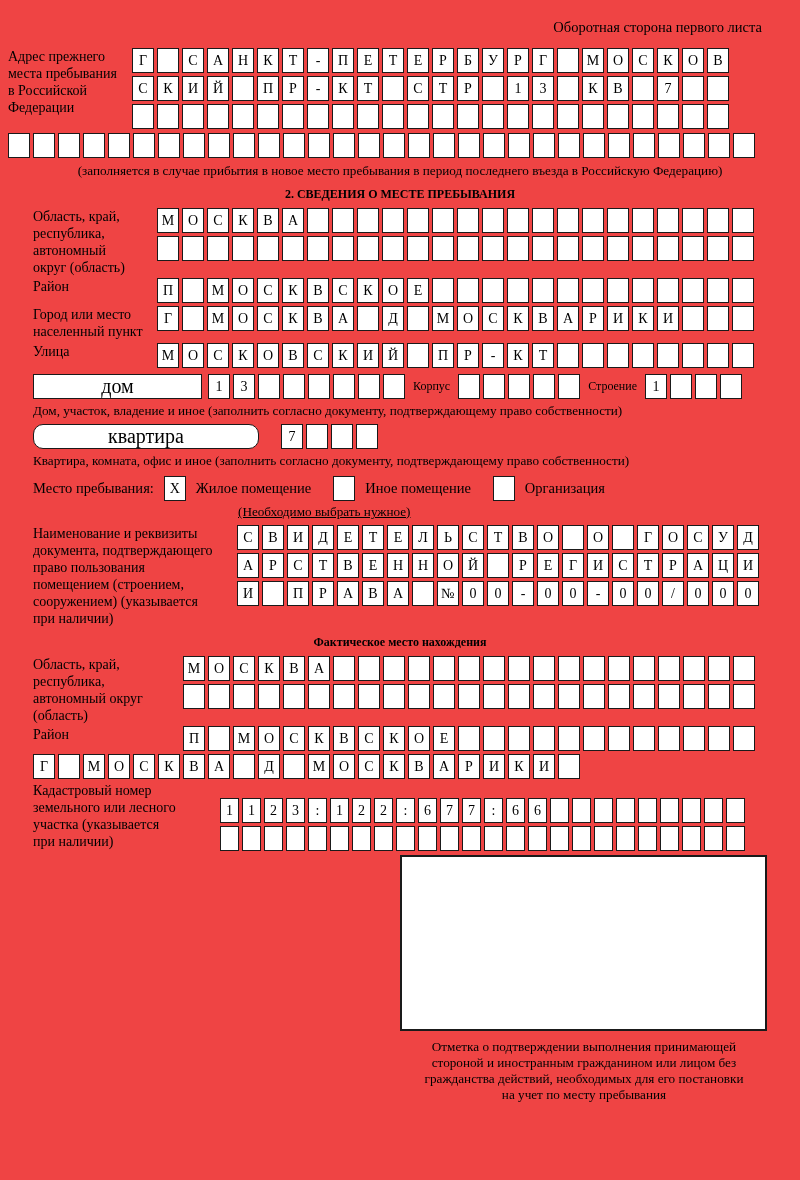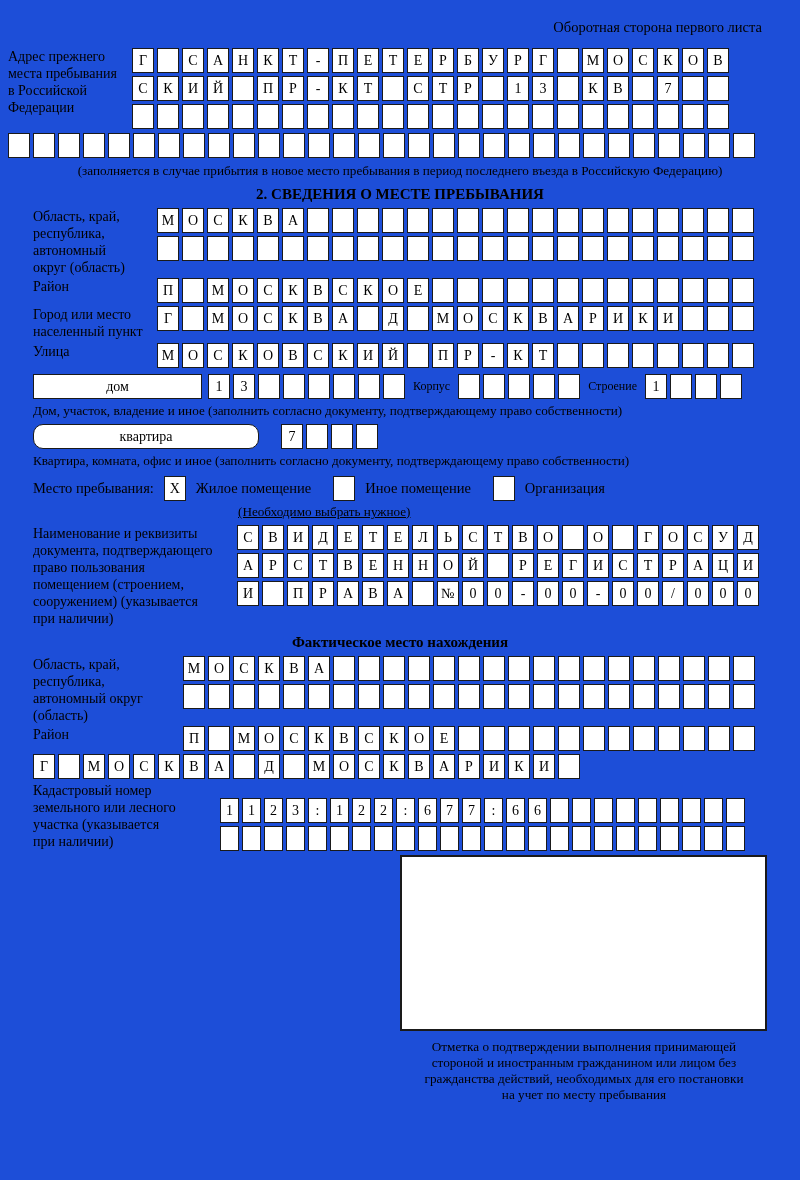--- a/index.html
+++ b/index.html
@@ -1,41 +1,41 @@
 <!DOCTYPE html>
 <html><head>
 <meta charset="utf-8">
 <style>
   html,body{margin:0;padding:0;background:#fff;}
   .page{
-    position:relative; width:800px; height:1180px; background:#1d4ed8; color:#000;
+    position:relative; width:800px; height:1180px; background:#ef4444; color:#000;
     font-family:"Liberation Serif","DejaVu Serif",serif; overflow:hidden;
   }
   .hdr{ text-align:right; padding:19px 38px 0 0; font-size:14.5px; }
   .frow{ display:flex; margin-left:33px; align-items:flex-start; }
   .lbl{ font-size:14px; line-height:17px; white-space:pre-line; flex:0 0 auto; }
   .w124{ width:124px; } .w150{ width:150px; } .w172{ width:172px; } .w204{ width:204px; }
   .cellcol{ display:flex; flex-direction:column; gap:3px; }
   .cellrow{ display:flex; gap:3px; flex:0 0 auto; }
   .cell{
     box-sizing:border-box; flex:0 0 auto; width:22px; height:25px;
     border:1.6px solid #1a1a1a; display:flex; align-items:center; justify-content:center;
     font-size:14px; background:#fff;
   }
   .small .cell{ width:19px; }
   .fullrow{ margin-left:8px; margin-top:4px; }
   .labelbox{
     box-sizing:border-box; border:1.6px solid #1a1a1a; height:25px;
     display:flex; align-items:center; justify-content:center;
-    font-size:14px; flex:0 0 auto; background:#fff;
+    font-size:20px; flex:0 0 auto; background:#fff;
   }
   .note{ font-size:13.2px; line-height:16px; }
   .ncenter{ text-align:center; margin-top:5px; white-space:pre-line; }
   .nleft{ margin-left:33px; margin-top:4px; }
-  .title{ font-weight:bold; text-align:center; font-size:15px; line-height:18px; margin-top:6px; }
+  .title{ font-weight:bold; text-align:center; font-size:12px; line-height:18px; margin-top:6px; }
   .mt2{margin-top:2px;} .mt3{margin-top:3px;} .mt5{margin-top:5px;} .mt6{margin-top:6px;} .mt7{margin-top:7px;} .mt12{margin-top:12px;margin-left:8px;}
   .houserow .labelbox{ width:169px; margin-right:6px; }
   .aptrow  .labelbox{ width:226px; margin-right:22px;border-radius:10px; }
   .inlbl{ font-size:12px; margin:0 8px; align-self:center; white-space:nowrap; }
   .stayrow{ align-items:center; font-size:14.5px; }
   .stayrow .opt{ white-space:nowrap; }
   .stayrow .cellrow{ margin:0 10px; }
   .stayrow .sp{ margin-left:22px; }
   .choosenote{ margin-left:238px; margin-top:3px;text-decoration:underline; }
   .cad-col{ margin-left:37px; margin-top:16px; }

